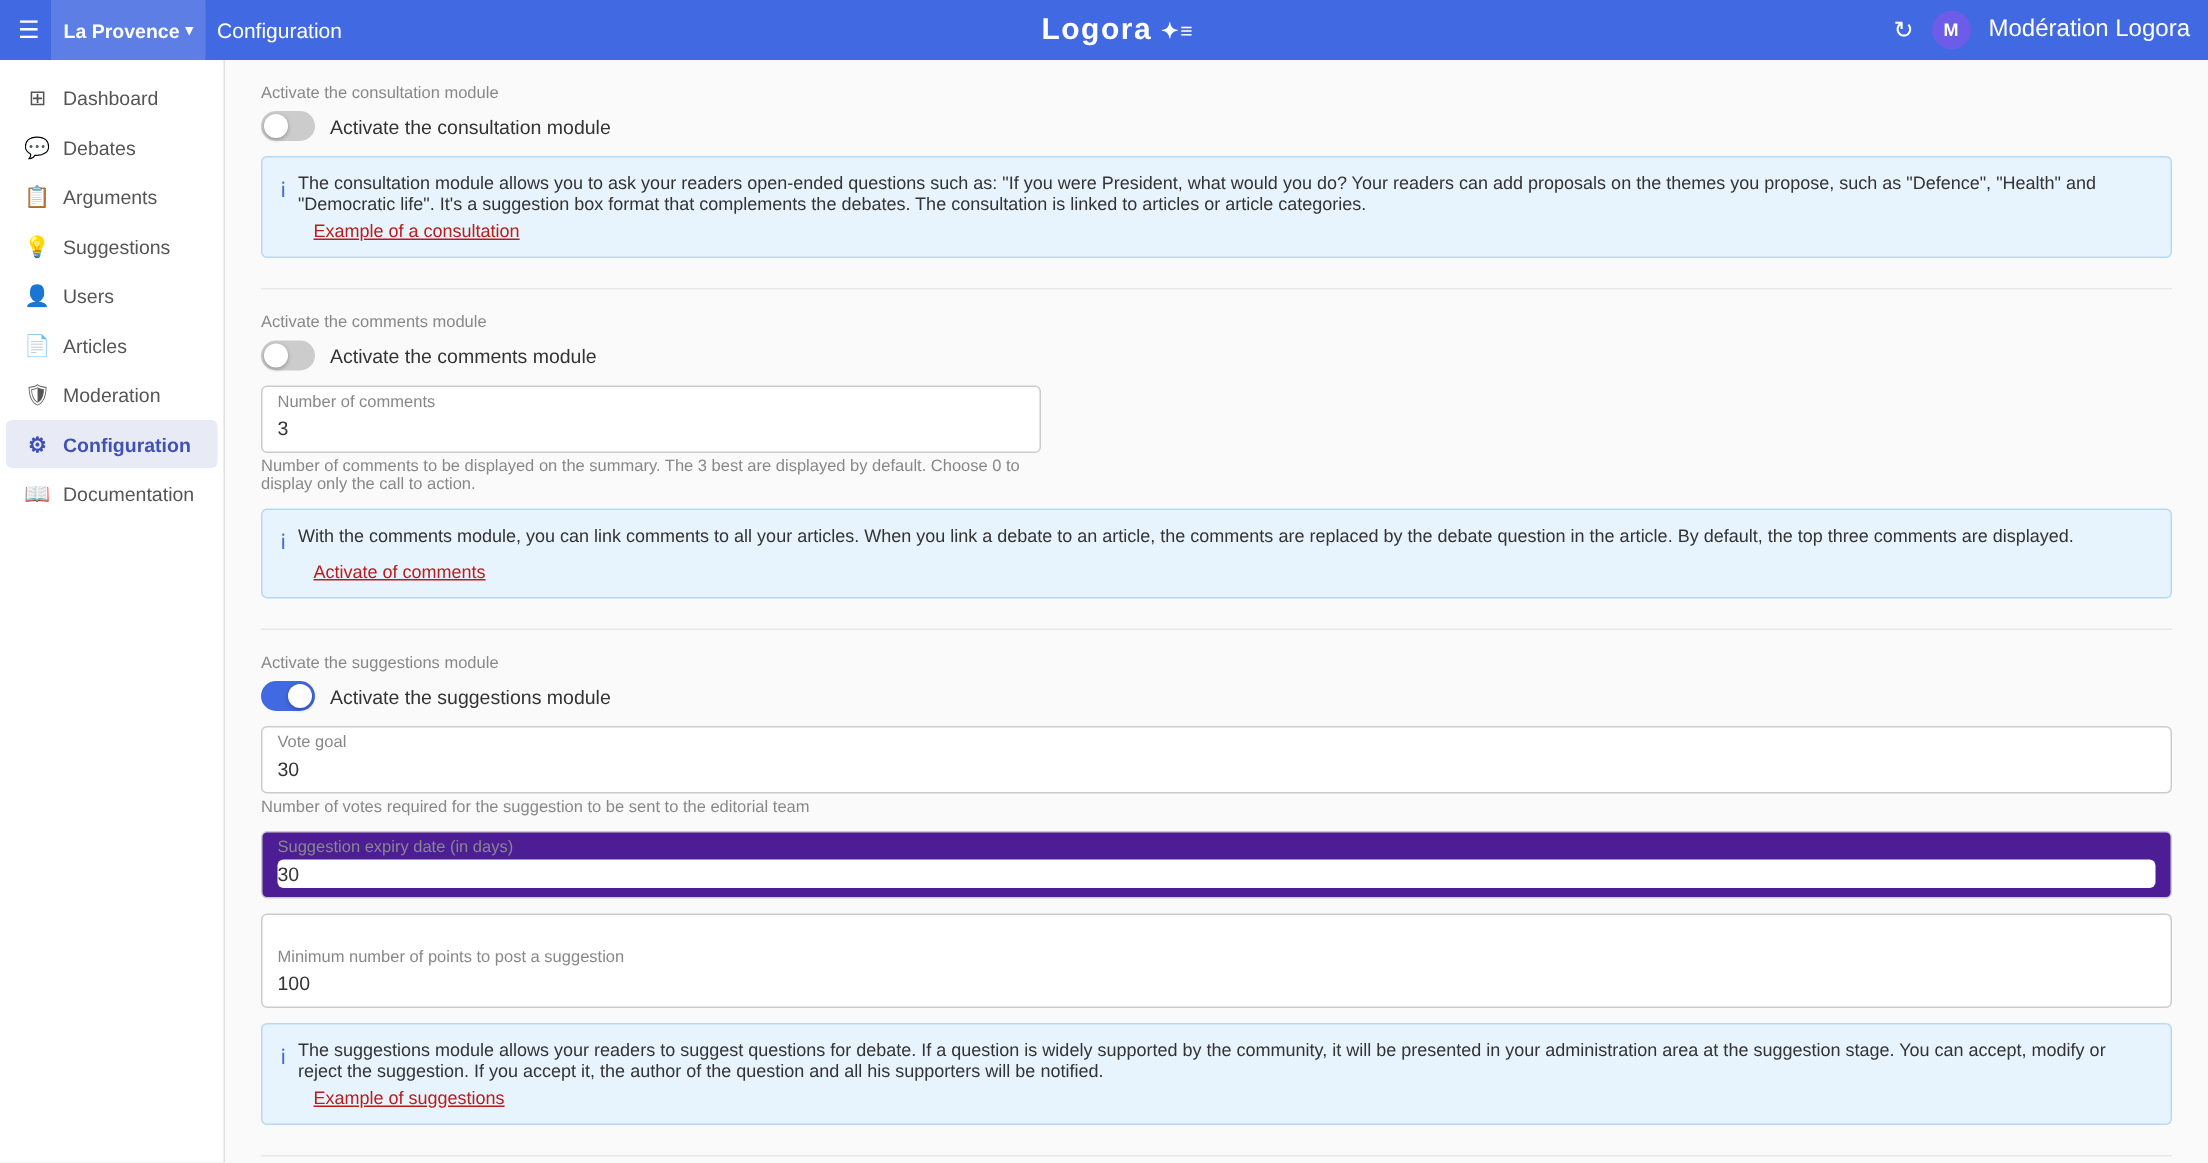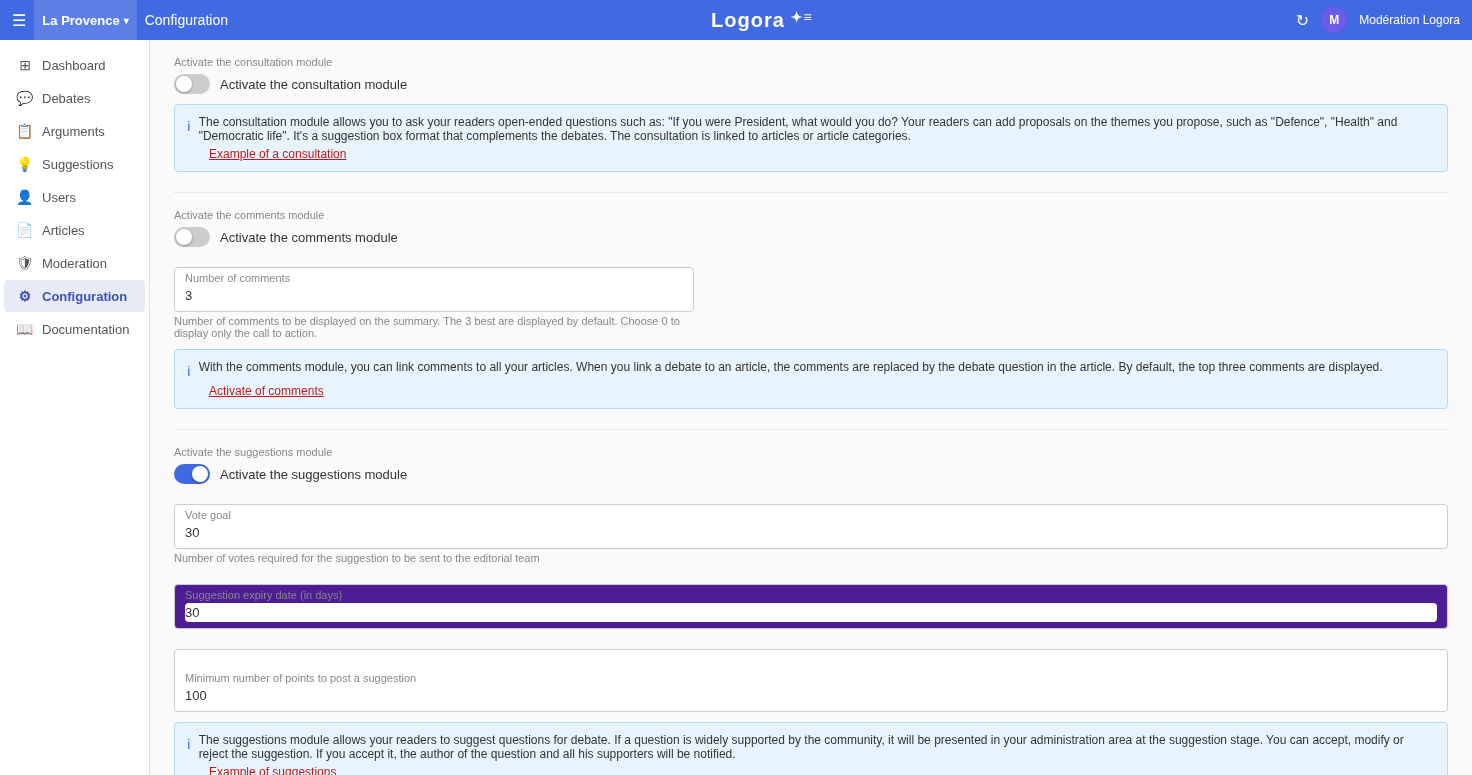--- a/index.html
+++ b/index.html
@@ -20,27 +20,27 @@
     .header-menu-icon { font-size: 16px; cursor: pointer; }
     .header-brand {
       background: rgba(255,255,255,0.15);
       border-radius: 4px;
       padding: 16px 8px;
       font-size: 13px;
       font-weight: 600;
       display: flex; align-items: center; gap: 4px;
     }
     .header-brand-arrow { font-size: 10px; }
-    .header-center { font-size: 20px; font-weight: 700; letter-spacing: 1px; display: flex; align-items: flex-start; gap: 6px; }
+    .header-center { font-size: 20px; font-weight: 700; letter-spacing: 1px; display: flex; align-items: center; gap: 6px; }
     .header-right { display: flex; align-items: center; gap: 12px; }
     .header-avatar {
       width: 26px; height: 26px; background: #6c5ce7; border-radius: 50%;
       display: flex; align-items: center; justify-content: center; font-size: 12px; font-weight: bold; color: white;
     }
-    .header-user-name { font-size: 12px; text-align: center; }
+    .header-user-name { font-size: 16px; text-align: center; }
 
     
     .app-body { display: flex; flex: 1; overflow: hidden; }
 
     
     .sidebar {
       width: 150px;
       background: white;
       border-right: 1px solid #e0e0e0;
       flex-shrink: 0;
@@ -113,21 +113,21 @@
       display: flex;
       flex-direction: column;
       gap: 4px;
       margin-bottom: 12px;
     }
     .info-box-row { display: flex; align-items: flex-start; gap: 8px; }
     .info-icon { color: #4169e1; font-size: 14px; flex-shrink: 0; margin-top: 1px; }
     .info-link { color: #b91c1c; text-decoration: underline; cursor: pointer; font-size: 12px; }
 
     
-    .field-group { margin-bottom: 10px; margin-top: 20px; }
+    .field-group { margin-bottom: 10px; }
     .field-label-floating {
       font-size: 11px;
       color: #888;
       margin-bottom: 2px;
     }
     .text-input {
       width: 100%;
       border: 1px solid #ccc;
       border-radius: 4px;
       padding: 6px 10px;

